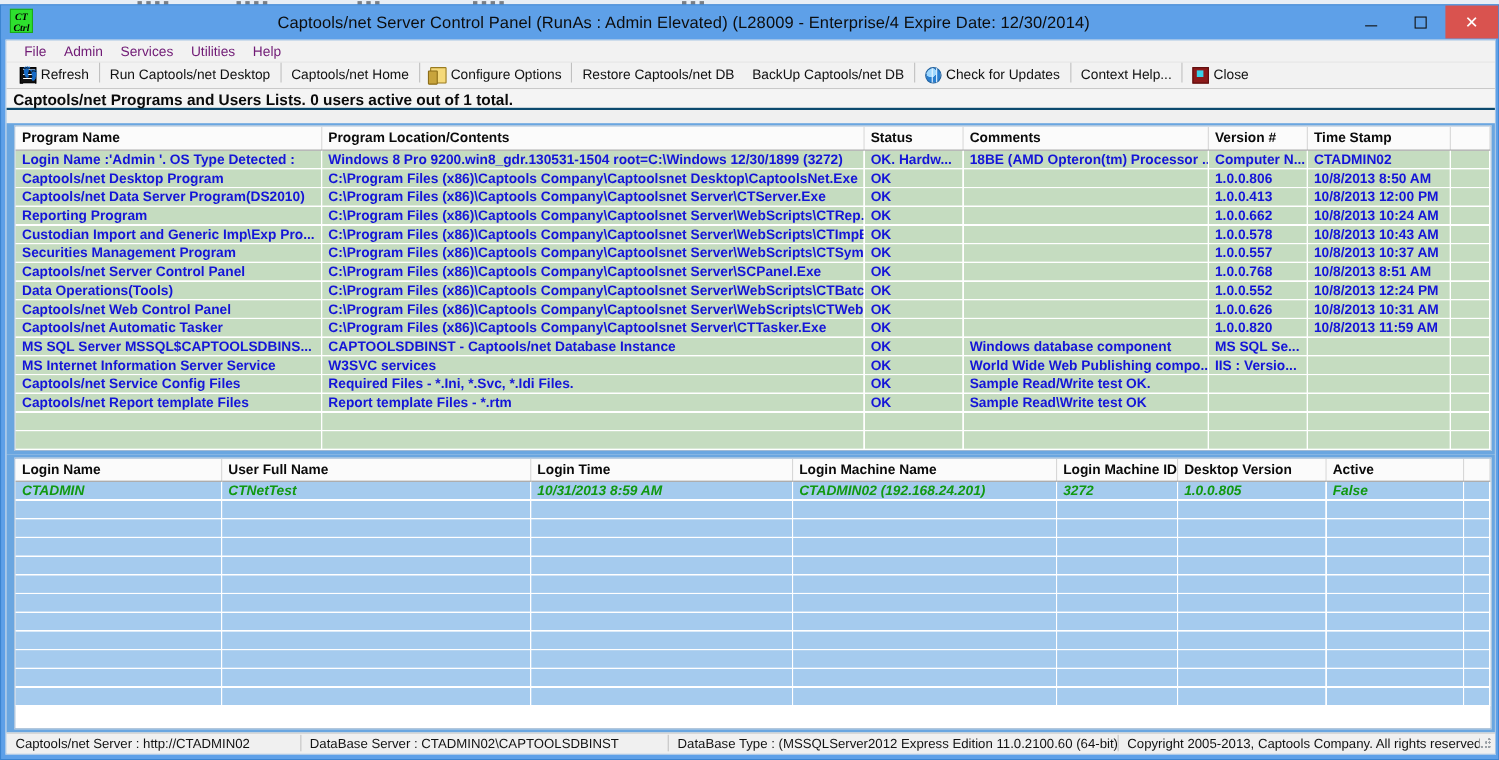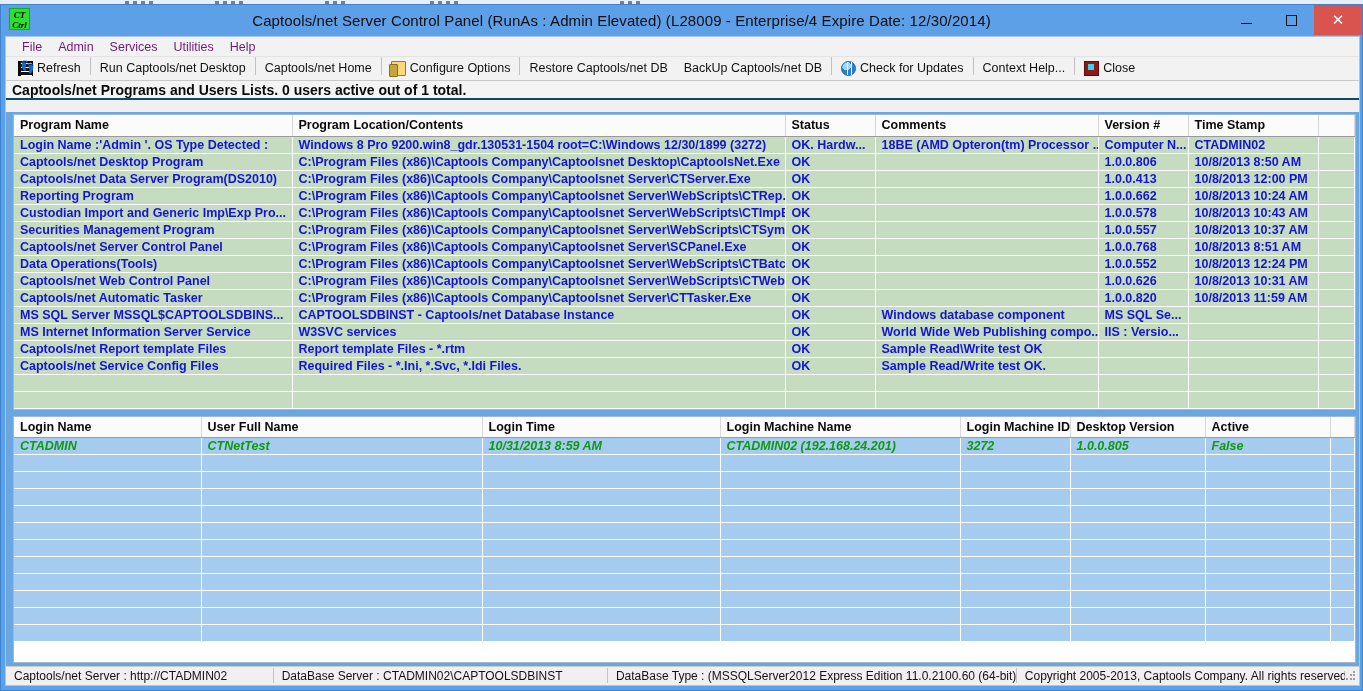--- a/index.html
+++ b/index.html
@@ -483,33 +483,33 @@
                 <tr>
                   <td>MS Internet Information Server Service</td>
                   <td>W3SVC services</td>
                   <td>OK</td>
                   <td>World Wide Web Publishing compo...</td>
                   <td>IIS : Versio...</td>
                   <td></td>
                   <td></td>
                 </tr>
                 <tr>
+                  <td>Captools/net Service Config Files</td>
+                  <td>Required Files - *.Ini, *.Svc, *.Idi Files.</td>
+                  <td>OK</td>
+                  <td>Sample Read/Write test OK.</td>
+                  <td></td>
+                  <td></td>
+                  <td></td>
+                </tr>
+                <tr>
                   <td>Captools/net Report template Files</td>
                   <td>Report template Files - *.rtm</td>
                   <td>OK</td>
                   <td>Sample Read\Write test OK</td>
-                  <td></td>
-                  <td></td>
-                  <td></td>
-                </tr>
-                <tr>
-                  <td>Captools/net Service Config Files</td>
-                  <td>Required Files - *.Ini, *.Svc, *.Idi Files.</td>
-                  <td>OK</td>
-                  <td>Sample Read/Write test OK.</td>
                   <td></td>
                   <td></td>
                   <td></td>
                 </tr>
                 <tr>
                   <td></td>
                   <td></td>
                   <td></td>
                   <td></td>
                   <td></td>

